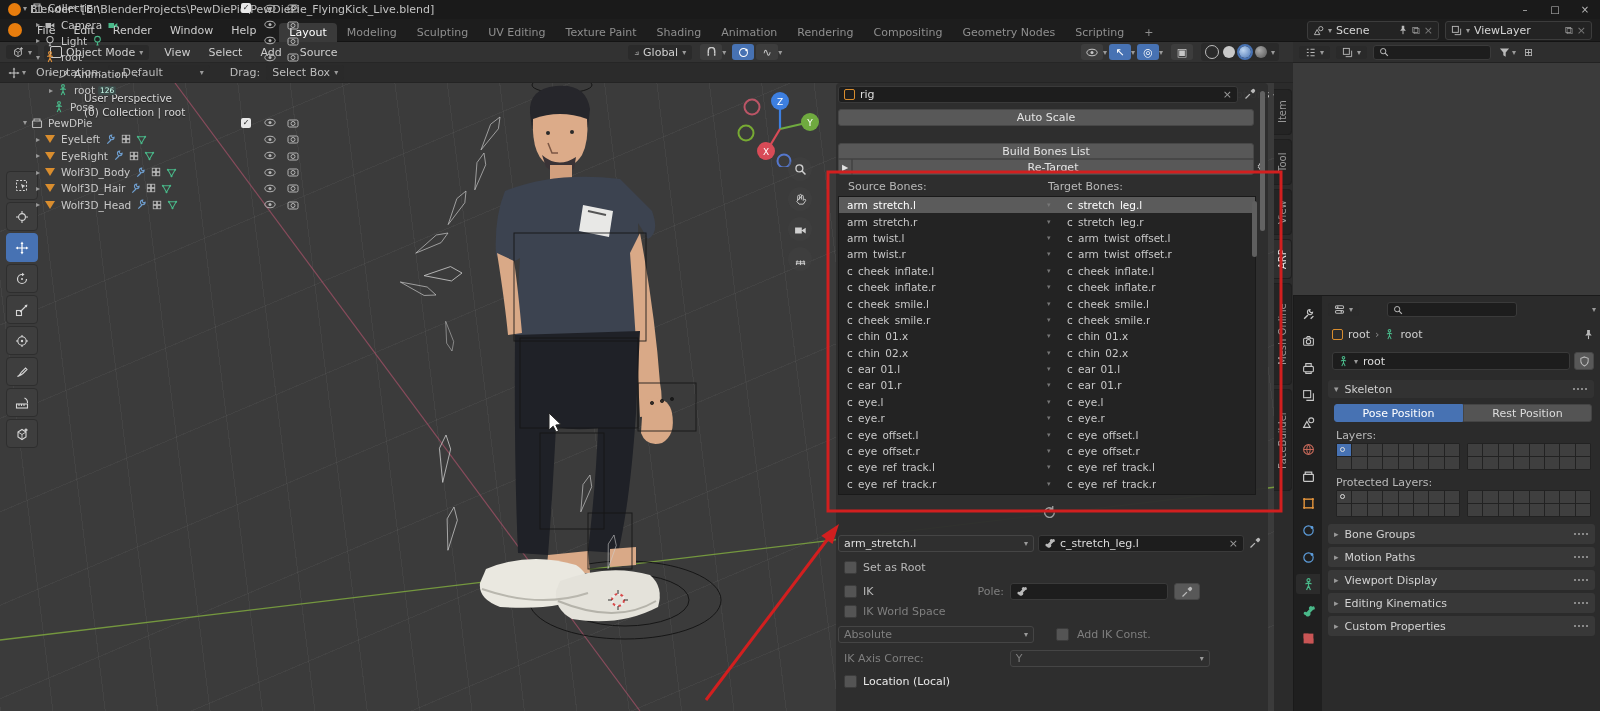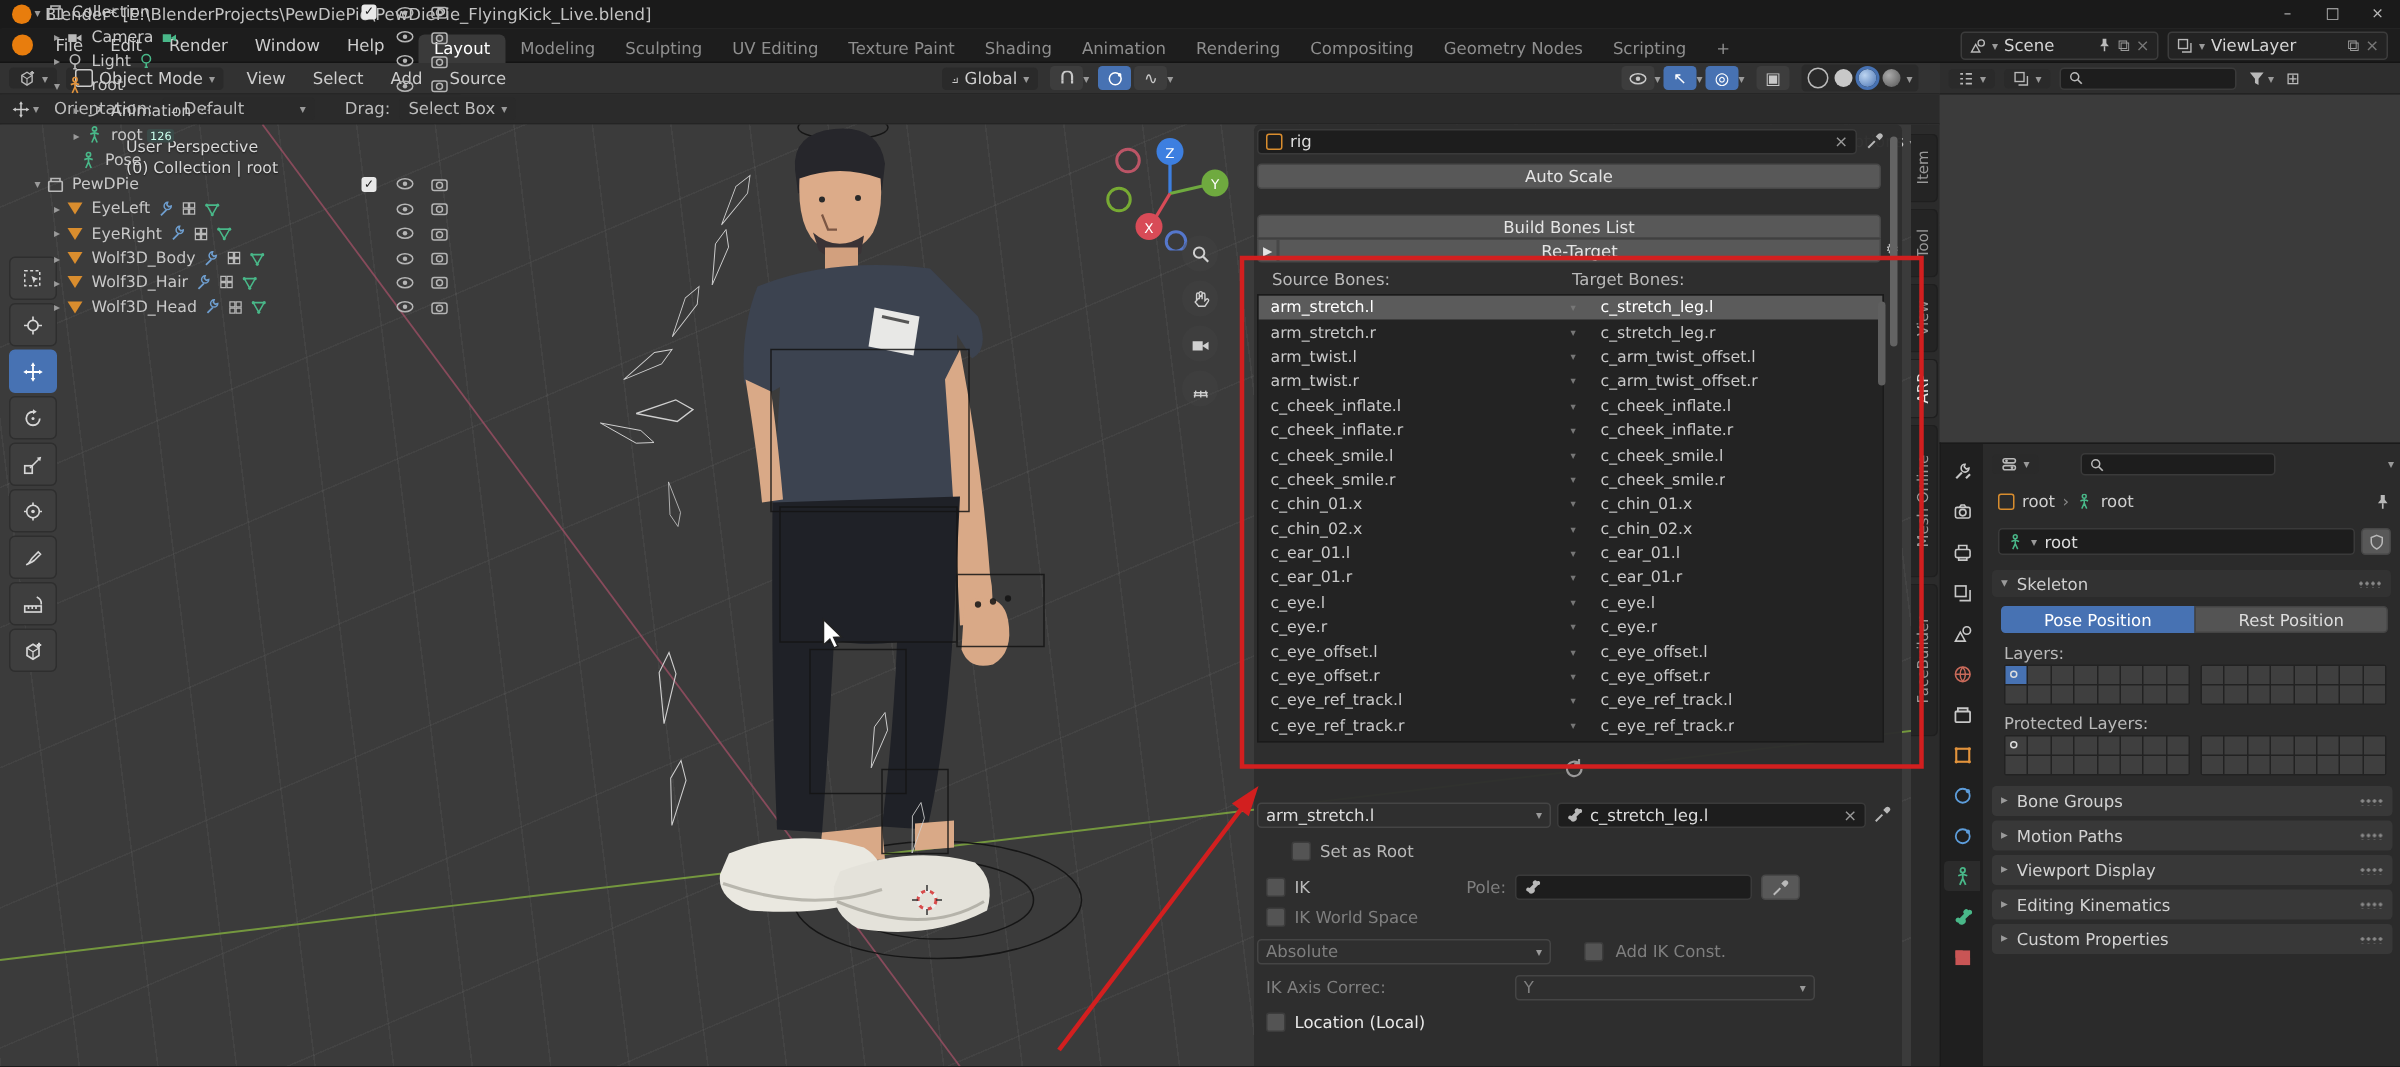--- a/index.html
+++ b/index.html
@@ -720,21 +720,21 @@
       <span>c_stretch_leg.l</span>
       <span style="flex:1"></span>
       <span style="color:#999">×</span>
     </div>
     <span class="abs c-gray" style="left:413px;top:454px">
         <svg class="i" width="12" height="12">
           <use href="#sym-dropper"></use>
         </svg>
       </span>
 
-    <div class="row abs" style="left:25px;top:478px;gap:6px">
+    <div class="row abs" style="left:8px;top:478px;gap:6px">
       <span class="chk"></span>
       <span class="lbl">Set as Root</span>
     </div>
     <div class="row abs" style="left:8px;top:500px;gap:6px;width:412px">
       <span class="chk"></span>
       <span class="lbl">IK</span>
       <span class="dis" style="margin-left:98px">Pole:</span>
       <span class="field" style="width:158px;height:17px">
         <span class="c-gray">
             <svg class="i" width="11" height="11">

